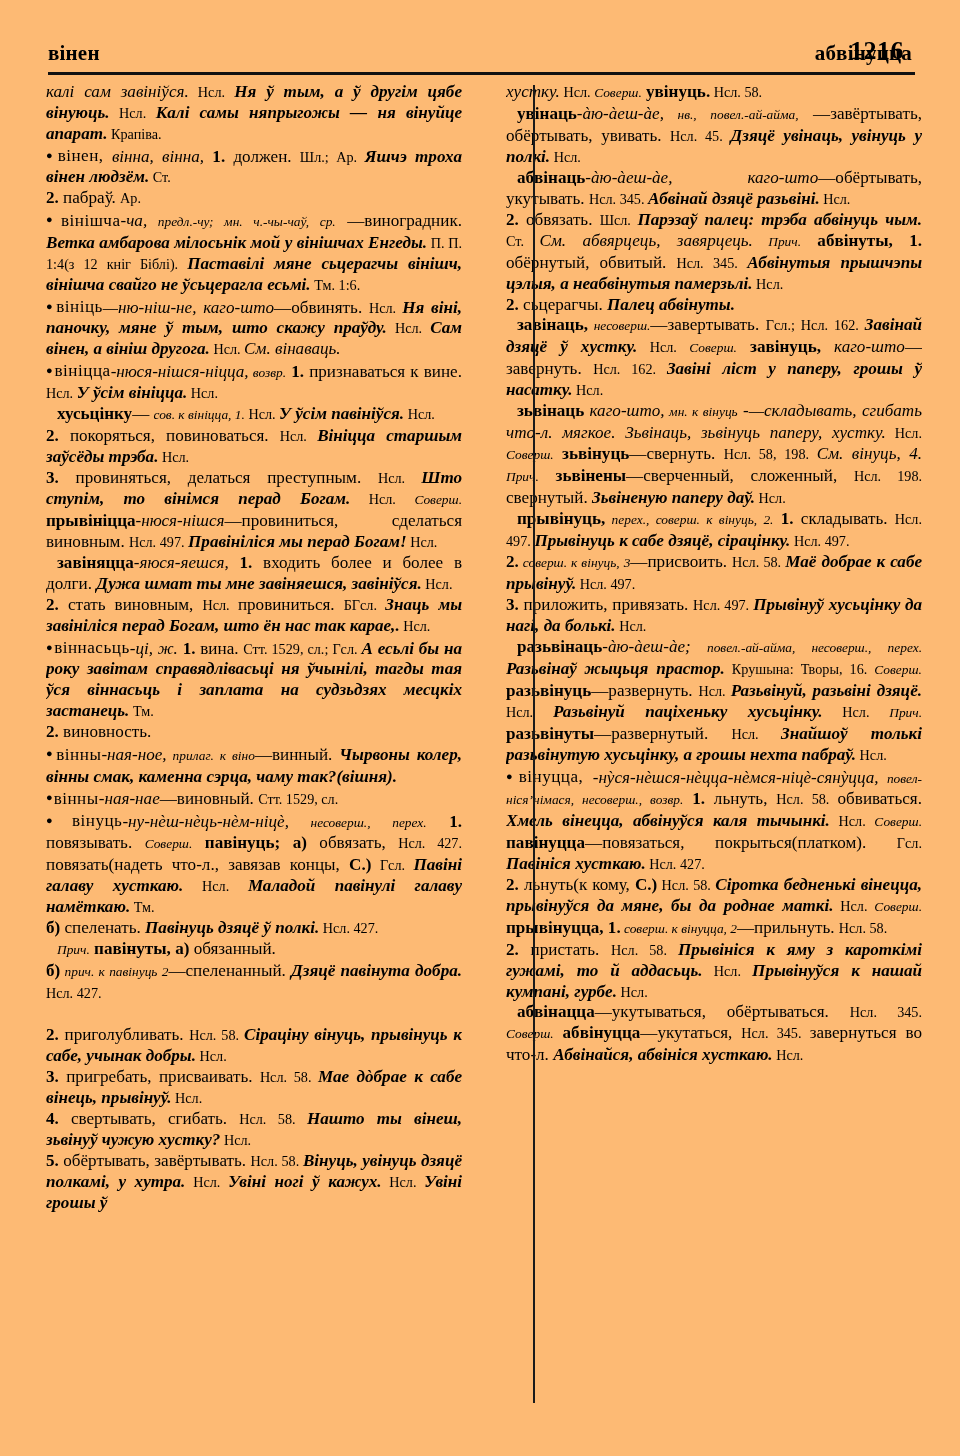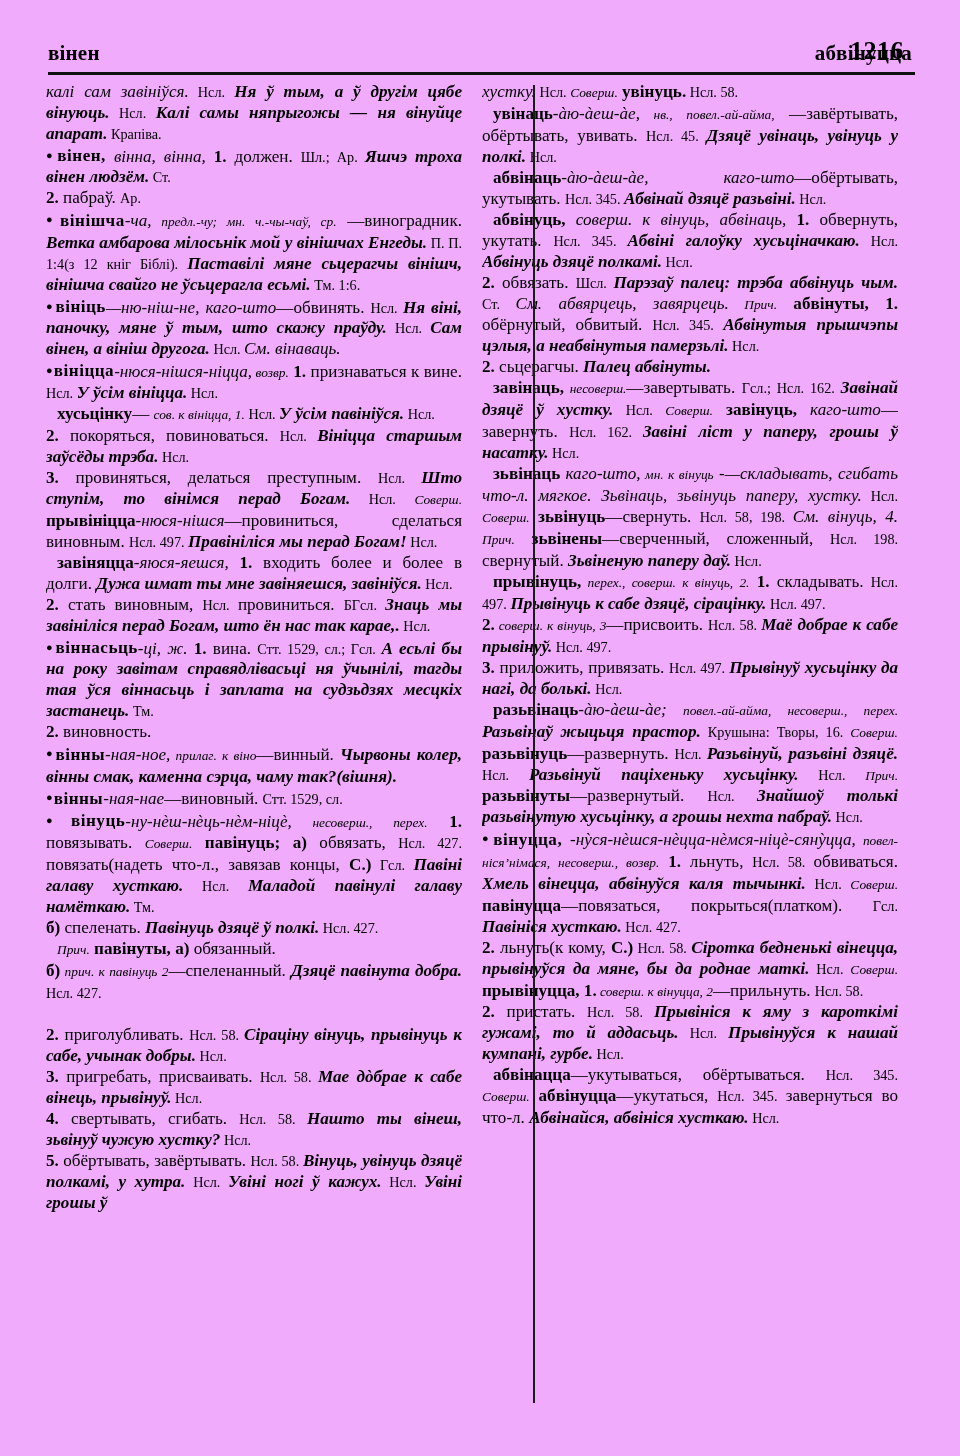--- a/index.html
+++ b/index.html
@@ -10,21 +10,21 @@
   }
   body {
     font-family: "Liberation Serif", "DejaVu Serif", serif;
     color: #000000;
   }
   .page {
     position: relative;
     width: 960px;
     height: 1456px;
     margin: 0 auto;
-    background: #f0abfc;
+    background: #fdba74;
     box-sizing: border-box;
     overflow: hidden;
   }
 
   
   .runhead {
     position: absolute;
     left: 48px;
     right: 48px;
     top: 30px;
@@ -68,21 +68,21 @@
   .col {
     width: 416px;
     flex: 0 0 416px;
     font-size: 17.1px;
     line-height: 20.95px;
     text-align: justify;
     text-justify: inter-word;
     hyphens: manual;
     overflow: hidden;
   }
-  .col.left  { }
+  .col.left  { margin-right: 24px; }
   .col.right { margin-left: 20px; }
 
   .gutter {
     position: absolute;
     left: 487px;
     top: 3px;
     width: 2px;
     height: 1318px;
     background: #1a1a1a;
   }
@@ -94,21 +94,21 @@
   p.entry.ind { text-indent: 11px; }
   p.entry.blank { height: 20.95px; }
 
   
   .hw      { font-weight: bold; }          
   .bi      { font-weight: bold; font-style: italic; }
   .it      { font-style: italic; }         
   .abbr    { font-style: italic; font-size: 13.4px; }  
   .src     { font-size: 14.2px; font-style: normal; }  
   .num     { font-weight: bold; }
-  .bul     { font-weight: bold; letter-spacing: 0.5px; }
+  .bul     { font-weight: normal; letter-spacing: 0.5px; }
   .bul::before {
     content: "\25CF";
     font-size: 11px;
     vertical-align: 2.5px;
     margin-right: 0.5px;
   }
 </style>
 </head>
 <body>
 
@@ -147,21 +147,20 @@
         <p class="entry"><span class="num">2.</span><span> приголубливать. </span><span class="src">Нсл. 58. </span><span class="bi">Сіраціну вінуць, прывінуць к сабе, учынак добры.</span><span class="src"> Нсл.</span></p>
         <p class="entry"><span class="num">3.</span><span> пригребать, присваивать. </span><span class="src">Нсл. 58. </span><span class="bi">Мае дòбрае к сабе вінець, прывінуў.</span><span class="src"> Нсл.</span></p>
         <p class="entry"><span class="num">4.</span><span> свертывать, сгибать. </span><span class="src">Нсл. 58. </span><span class="bi">Нашто ты вінеш, зьвінуў чужую хустку?</span><span class="src"> Нсл.</span></p>
         <p class="entry"><span class="num">5.</span><span> обёртывать, завёртывать. </span><span class="src">Нсл. 58. </span><span class="bi">Вінуць, увінуць дзяцё полкамі, у хутра.</span><span class="src"> Нсл. </span><span class="bi">Увіні ногі ў кажух.</span><span class="src"> Нсл. </span><span class="bi">Увіні грошы ў</span></p>
       </div>
     <div class="gutter"></div>
     <div class="col right" id="col-right">
         <p class="entry"><span class="it">хустку.</span><span class="src"> Нсл. </span><span class="abbr">Соверш.</span><span class="hw"> увінуць.</span><span class="src"> Нсл. 58.</span></p>
         <p class="entry ind"><span class="hw">увінаць</span><span class="it">-àю-àеш-àе,</span><span class="abbr"> нв., повел.-ай-айма,</span><span> —завёртывать, обёртывать, увивать. </span><span class="src">Нсл. 45. </span><span class="bi">Дзяцё увінаць, увінуць у полкі.</span><span class="src"> Нсл.</span></p>
         <p class="entry ind"><span class="hw">абвінаць</span><span class="it">-àю-àеш-àе, каго-што</span><span>—обёртывать, укутывать. </span><span class="src">Нсл. 345. </span><span class="bi">Абвінай дзяцё разьвіні.</span><span class="src"> Нсл.</span></p>
-        <p class="entry ind"><span class="hw">абвінуць,</span><span class="it"> соверш. к вінуць, абвінаць,</span><span class="num"> 1.</span><span> обвернуть, укутать. </span><span class="src">Нсл. 345. </span><span class="bi">Абвіні галоўку хусьціначкаю.</span><span class="src"> Нсл. </span><span class="bi">Абвінуць дзяцё полкамі.</span><span class="src"> Нсл.</span></p>
         <p class="entry"><span class="num">2.</span><span> обвязать. </span><span class="src">Шсл. </span><span class="bi">Парэзаў палец: трэба абвінуць чым.</span><span class="src"> Ст. </span><span class="it">См. абвярцець, завярцець.</span><span class="abbr"> Прич.</span><span class="hw"> абвінуты, 1.</span><span> обёрнутый, обвитый. </span><span class="src">Нсл. 345. </span><span class="bi">Абвінутыя прышчэпы цэлыя, а неабвінутыя памерзьлі.</span><span class="src"> Нсл.</span></p>
         <p class="entry"><span class="num">2.</span><span> сьцерагчы. </span><span class="bi">Палец абвінуты.</span></p>
         <p class="entry ind"><span class="hw">завінаць,</span><span class="abbr"> несоверш.</span><span>—завертывать. </span><span class="src">Гсл.; Нсл. 162. </span><span class="bi">Завінай дзяцё ў хустку.</span><span class="src"> Нсл. </span><span class="abbr">Соверш.</span><span class="hw"> завінуць, </span><span class="it">каго-што</span><span>—завернуть. </span><span class="src">Нсл. 162. </span><span class="bi">Завіні ліст у паперу, грошы ў насатку.</span><span class="src"> Нсл.</span></p>
         <p class="entry ind"><span class="hw">зьвінаць</span><span class="it"> каго-што,</span><span class="abbr"> мн. к вінуць</span><span> </span><span class="it">-—складывать, сгибать что-л. мягкое. Зьвінаць, зьвінуць паперу, хустку.</span><span class="src"> Нсл. </span><span class="abbr">Соверш.</span><span class="hw"> зьвінуць</span><span>—свернуть. </span><span class="src">Нсл. 58, 198. </span><span class="it">См. вінуць, 4.</span><span class="abbr"> Прич.</span><span class="hw"> зьвінены</span><span>—сверченный, сложенный, </span><span class="src">Нсл. 198. </span><span>свернутый. </span><span class="bi">Зьвіненую паперу даў.</span><span class="src"> Нсл.</span></p>
         <p class="entry ind"><span class="hw">прывінуць,</span><span class="abbr"> перех., соверш. к вінуць, 2.</span><span class="num"> 1.</span><span> складывать. </span><span class="src">Нсл. 497. </span><span class="bi">Прывінуць к сабе дзяцё, сірацінку.</span><span class="src"> Нсл. 497.</span></p>
         <p class="entry"><span class="num">2.</span><span class="abbr"> соверш. к вінуць, 3</span><span>—присвоить. </span><span class="src">Нсл. 58. </span><span class="bi">Маё добрае к сабе прывінуў.</span><span class="src"> Нсл. 497.</span></p>
         <p class="entry"><span class="num">3.</span><span> приложить, привязать. </span><span class="src">Нсл. 497. </span><span class="bi">Прывінуў хусьцінку да нагі, да болькі.</span><span class="src"> Нсл.</span></p>
         <p class="entry ind"><span class="hw">разьвінаць</span><span class="it">-àю-àеш-àе;</span><span class="abbr"> повел.-ай-айма, несоверш., перех.</span><span> </span><span class="bi">Разьвінаў жыцьця прастор.</span><span class="src"> Крушына: Творы, 16. </span><span class="abbr">Соверш.</span><span class="hw"> разьвінуць</span><span>—развернуть. </span><span class="src">Нсл. </span><span class="bi">Разьвінуй, разьвіні дзяцё.</span><span class="src"> Нсл. </span><span class="bi">Разьвінуй паціхеньку хусьцінку.</span><span class="src"> Нсл. </span><span class="abbr">Прич.</span><span class="hw"> разьвінуты</span><span>—развернутый. </span><span class="src">Нсл. </span><span class="bi">Знайшоў толькі разьвінутую хусьцінку, а грошы нехта пабраў.</span><span class="src"> Нсл.</span></p>
         <p class="entry"><span class="bul">вінуцца,</span><span class="it"> -нỳся-нѐшся-нѐцца-нѐмся-ніцѐ-сянỳцца,</span><span class="abbr"> повел-нісяʼнімася,</span><span class="abbr"> несоверш., возвр.</span><span class="num"> 1.</span><span> льнуть, </span><span class="src">Нсл. 58. </span><span>обвиваться. </span><span class="bi">Хмель вінецца, абвінуўся каля тычынкі.</span><span class="src"> Нсл. </span><span class="abbr">Соверш.</span><span class="hw"> павінуцца</span><span>—повязаться, покрыться(платком). </span><span class="src">Гсл. </span><span class="bi">Павініся хусткаю.</span><span class="src"> Нсл. 427.</span></p>
         <p class="entry"><span class="num">2.</span><span> льнуть(к кому, </span><span class="num">С.)</span><span class="src"> Нсл. 58. </span><span class="bi">Сіротка бедненькі вінецца, прывінуўся да мяне, бы да роднае маткі.</span><span class="src"> Нсл. </span><span class="abbr">Соверш.</span><span class="hw"> прывінуцца, 1.</span><span class="abbr"> соверш. к вінуцца, 2</span><span>—прильнуть. </span><span class="src">Нсл. 58.</span></p>

